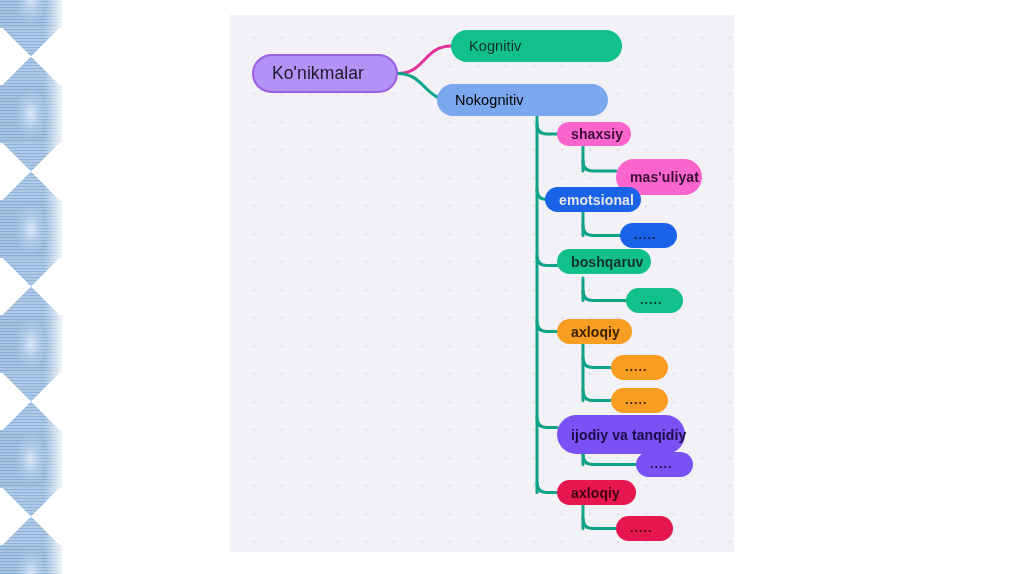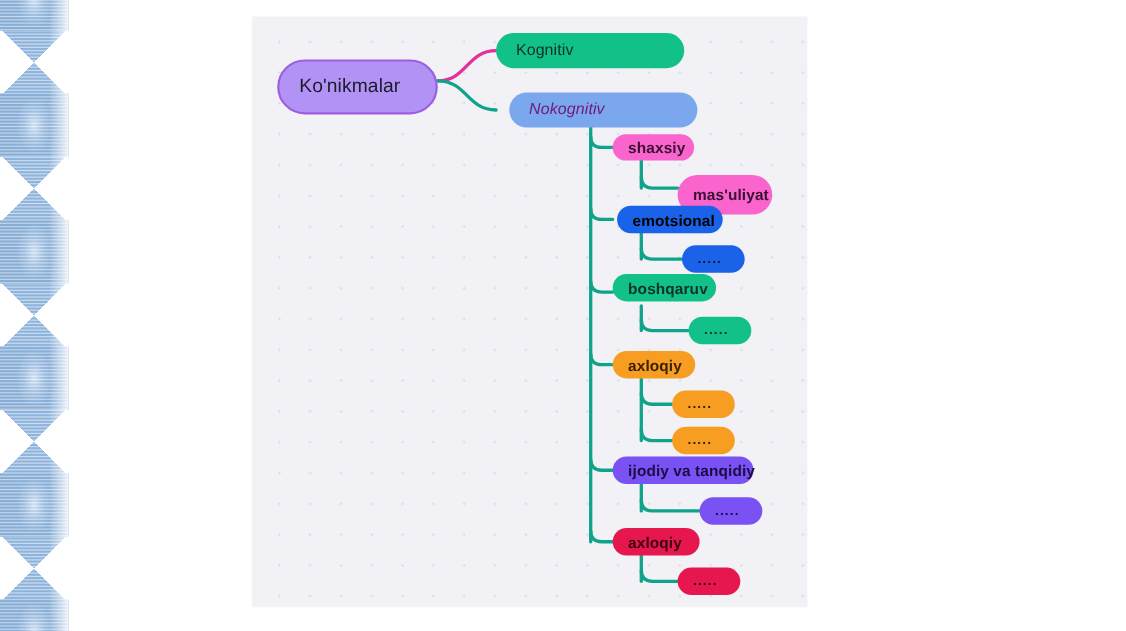--- a/index.html
+++ b/index.html
@@ -210,61 +210,61 @@
         <path d="M 354 425 L 354 449.5" fill="none" stroke="#0fa38a" stroke-width="3" stroke-linecap="round"></path>
         <path d="M 354 439.5 Q 354 449.5, 364 449.5 L 407 449.5" fill="none" stroke="#0fa38a" stroke-width="3" stroke-linecap="round"></path>
         <path d="M 308 467.5 Q 308 477.5, 318 477.5 L 328 477.5" fill="none" stroke="#0fa38a" stroke-width="3" stroke-linecap="round"></path>
         <path d="M 354 490 L 354 513.5" fill="none" stroke="#0fa38a" stroke-width="3" stroke-linecap="round"></path>
         <path d="M 354 503.5 Q 354 513.5, 364 513.5 L 387 513.5" fill="none" stroke="#0fa38a" stroke-width="3" stroke-linecap="round"></path>
       </svg>
     <div id="nodes">
         <div class="node lvl1" style="left: 222px; top: 15px; width: 171px; height: 32px; background: rgb(18, 193, 138); color: rgb(16, 48, 42);">
           <span class="node-label">Kognitiv</span>
         </div>
-        <div class="node lvl1" style="left: 234px; top: 69px; width: 171px; height: 32px; background: rgb(122, 167, 238); color: #701a75; font-style: italic;">
+        <div class="node lvl1" style="left: 208px; top: 69px; width: 171px; height: 32px; background: rgb(122, 167, 238); color: #000000;">
           <span class="node-label">Nokognitiv</span>
         </div>
         <div class="node lvl2" style="left: 328px; top: 107px; width: 74px; height: 24px; background: rgb(249, 100, 205); color: rgb(58, 15, 51);">
           <span class="node-label">shaxsiy</span>
         </div>
         <div class="node lvl2" style="left: 387px; top: 144px; width: 86px; height: 36px; background: rgb(249, 100, 205); color: rgb(58, 15, 51);">
           <span class="node-label">mas'uliyat</span>
         </div>
-        <div class="node lvl2" style="left: 332px; top: 172px; width: 96px; height: 25px; background: rgb(26, 99, 232); color: #000000;">
+        <div class="node lvl2" style="left: 316px; top: 172px; width: 96px; height: 25px; background: rgb(26, 99, 232); color: #e5e5e5;">
           <span class="node-label">emotsional</span>
         </div>
         <div class="node lvl3" style="left: 391px; top: 208px; width: 57px; height: 25px; background: rgb(26, 99, 232); color: rgb(10, 26, 60);">
           <span class="node-label">.....</span>
         </div>
         <div class="node lvl2" style="left: 328px; top: 234px; width: 94px; height: 25px; background: rgb(18, 193, 138); color: rgb(16, 48, 42);">
           <span class="node-label">boshqaruv</span>
         </div>
         <div class="node lvl3" style="left: 397px; top: 273px; width: 57px; height: 25px; background: rgb(18, 193, 138); color: rgb(16, 48, 42);">
           <span class="node-label">.....</span>
         </div>
         <div class="node lvl2" style="left: 328px; top: 304px; width: 75px; height: 25px; background: rgb(247, 157, 34); color: rgb(58, 34, 3);">
           <span class="node-label">axloqiy</span>
         </div>
         <div class="node lvl3" style="left: 382px; top: 340px; width: 57px; height: 25px; background: rgb(247, 157, 34); color: rgb(58, 34, 3);">
           <span class="node-label">.....</span>
         </div>
         <div class="node lvl3" style="left: 382px; top: 373px; width: 57px; height: 25px; background: rgb(247, 157, 34); color: rgb(58, 34, 3);">
           <span class="node-label">.....</span>
         </div>
-        <div class="node lvl2" style="left: 328px; top: 400px; width: 128px; height: 25px; background: rgb(122, 82, 244); color: rgb(27, 12, 70);">
+        <div class="node lvl2" style="left: 328px; top: 400px; width: 128px; height: 39px; background: rgb(122, 82, 244); color: rgb(27, 12, 70);">
           <span class="node-label">ijodiy va tanqidiy</span>
         </div>
         <div class="node lvl3" style="left: 407px; top: 437px; width: 57px; height: 25px; background: rgb(122, 82, 244); color: rgb(27, 12, 70);">
           <span class="node-label">.....</span>
         </div>
         <div class="node lvl2" style="left: 328px; top: 465px; width: 79px; height: 25px; background: rgb(230, 23, 79); color: rgb(61, 4, 19);">
           <span class="node-label">axloqiy</span>
         </div>
         <div class="node lvl3" style="left: 387px; top: 501px; width: 57px; height: 25px; background: rgb(230, 23, 79); color: rgb(61, 4, 19);">
           <span class="node-label">.....</span>
         </div>
-        <div class="node root" style="left: 23px; top: 39px; width: 146px; height: 50px; background: rgb(179, 146, 245); border-color: rgb(155, 95, 224); color: rgb(27, 27, 40);">
+        <div class="node root" style="left: 23px; top: 39px; width: 146px; height: 39px; background: rgb(179, 146, 245); border-color: rgb(155, 95, 224); color: rgb(27, 27, 40);">
           <span class="node-label">Ko'nikmalar</span>
         </div>
       </div>
   </div>
 
 </div>
 
 </body></html>

